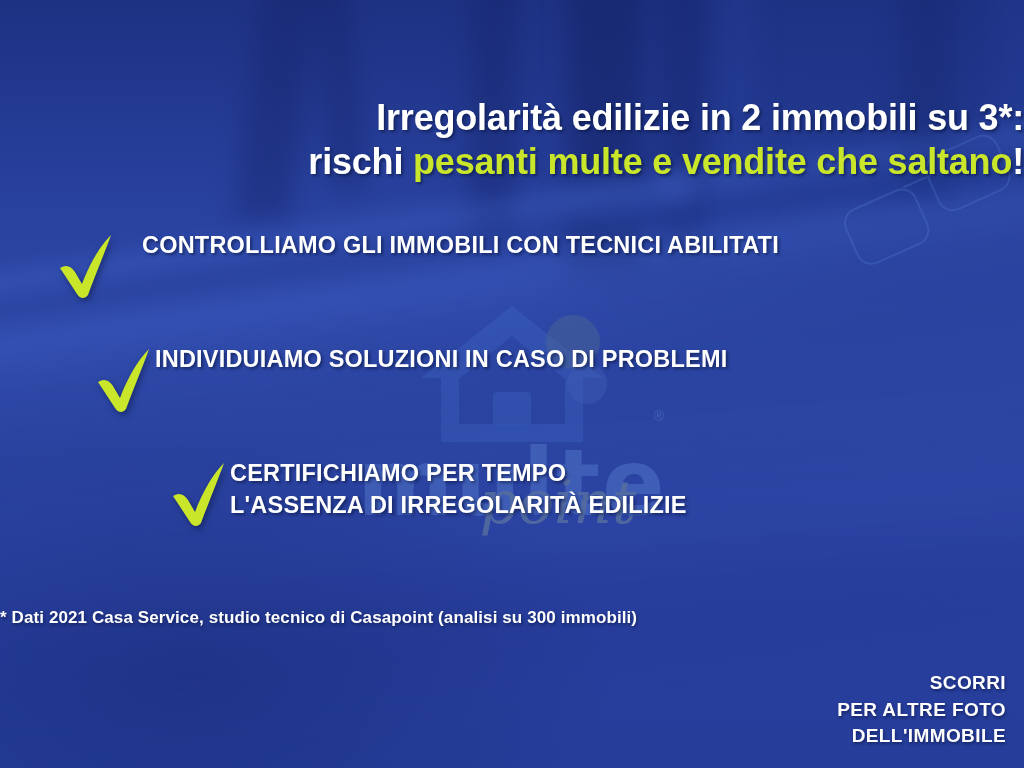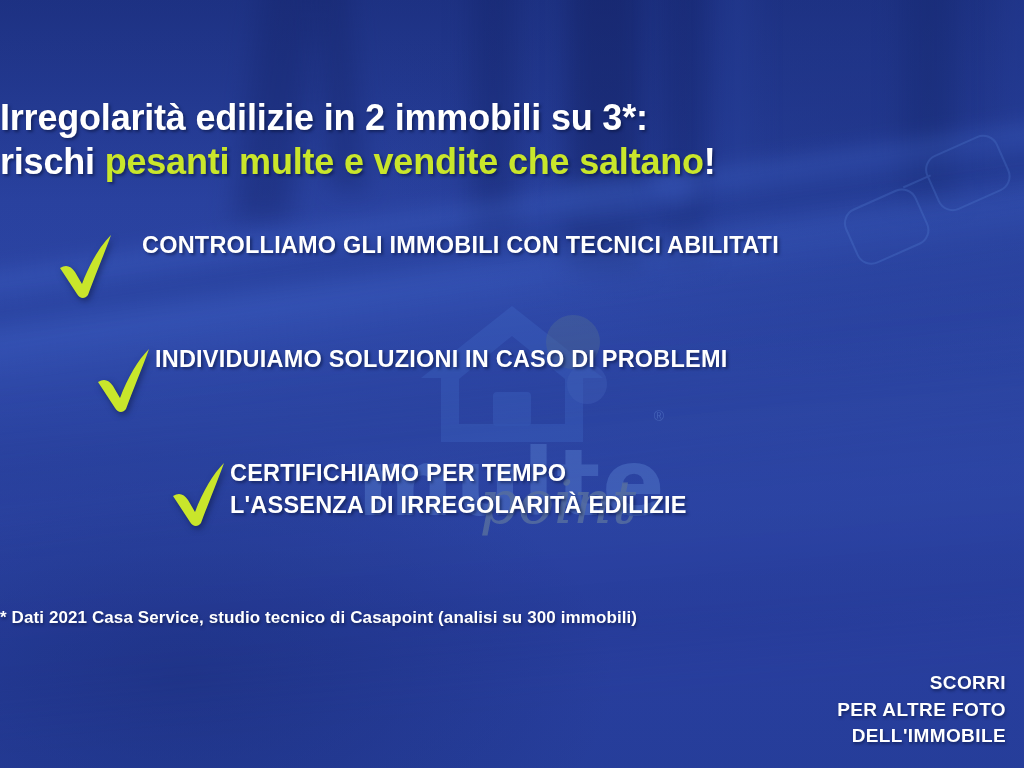--- a/index.html
+++ b/index.html
@@ -155,21 +155,21 @@
     color: #7ba4e8;
   }
 
   
   .content { position: absolute; inset: 0; }
 
   .headline {
     position: absolute;
     left: 0; right: 0;
     top: 96px;
-    text-align: left;
+    text-align: right;
     font-size: 36px;
     font-weight: 700;
     line-height: 1.22;
     color: #ffffff;
     letter-spacing: -.2px;
     text-shadow: 2px 2px 3px rgba(8,18,56,.55);
   }
   .headline .hl-green { color: #c9e62b; }
 
   .bullets { position: absolute; left: 0; right: 0; top: 230px; }

